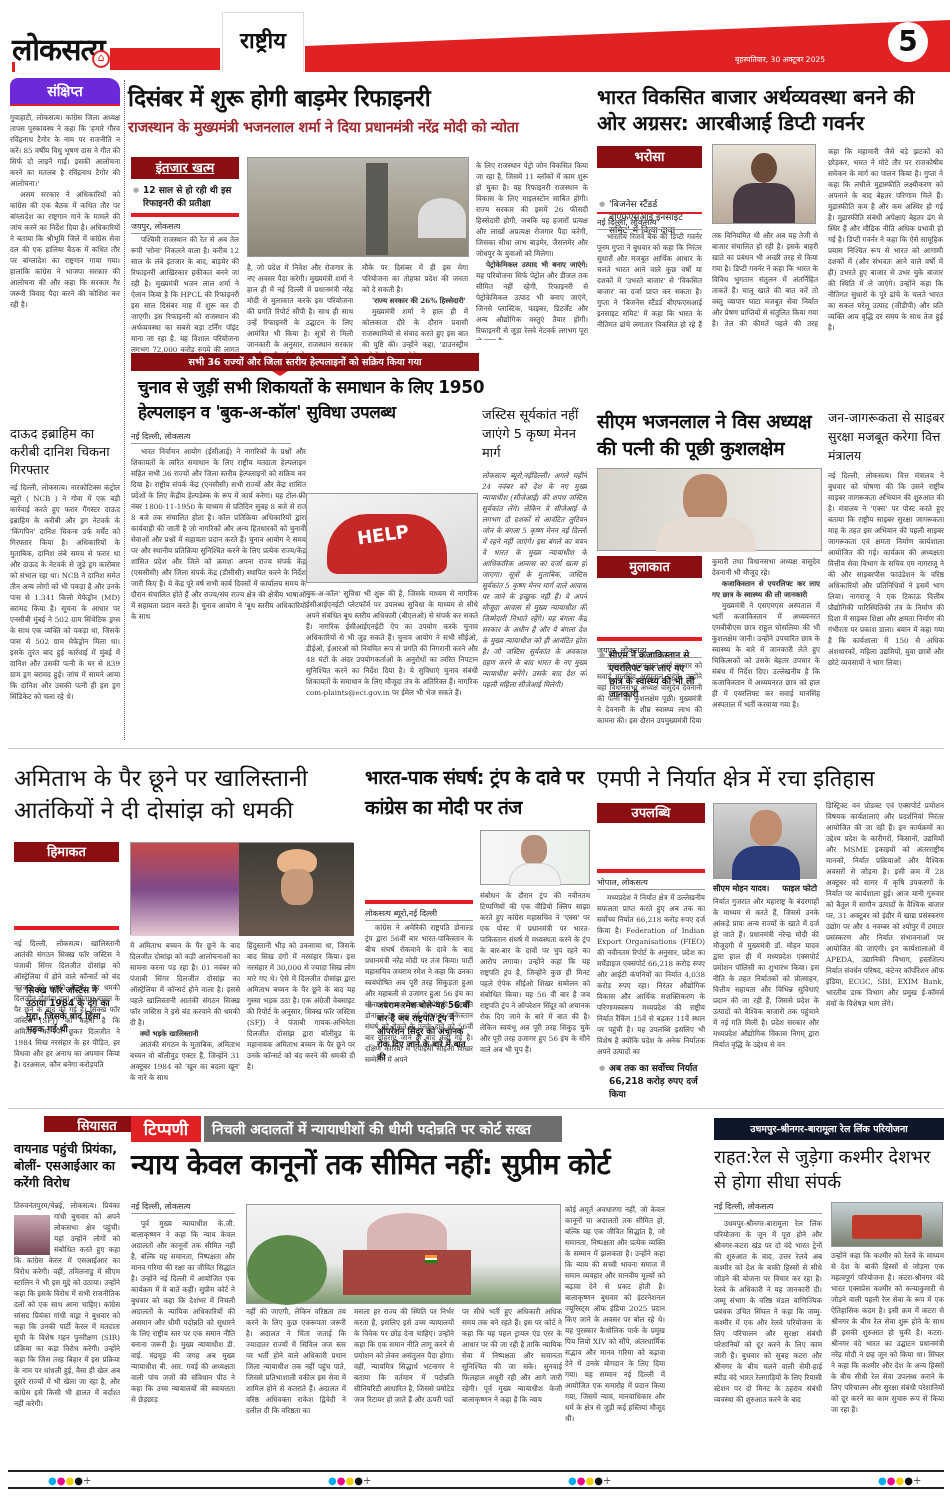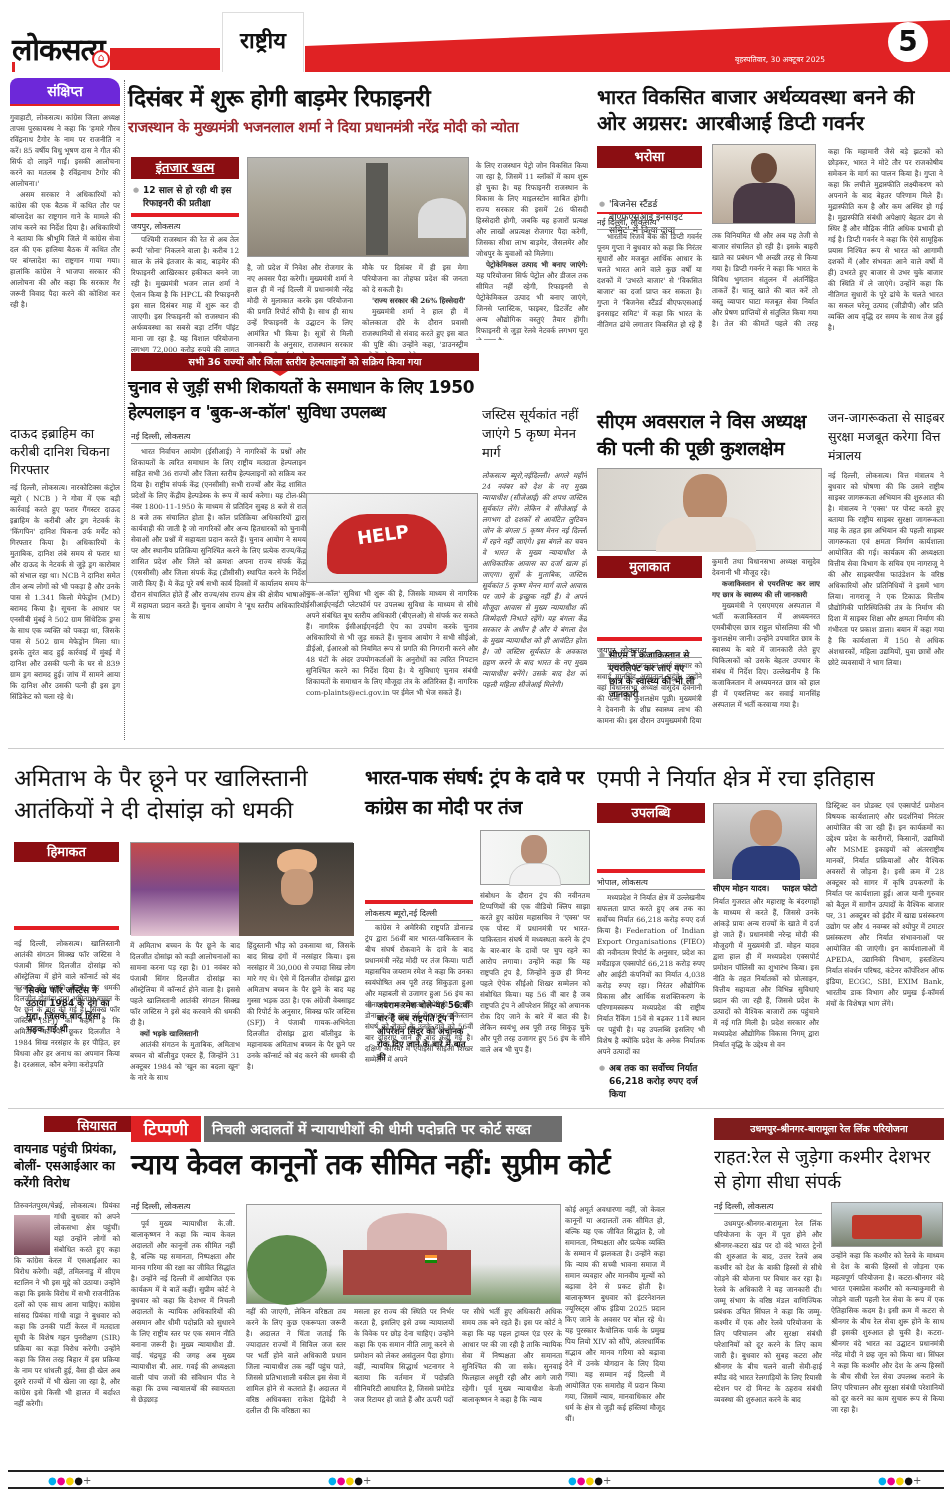--- a/index.html
+++ b/index.html
@@ -85,36 +85,36 @@
 <div class="abs body-text" style="left:597px;top:231px;width:105px;height:100px;overflow:hidden;text-indent:10px;">भारतीय रिजर्व बैंक की डिप्टी गवर्नर पूनम गुप्ता ने बुधवार को कहा कि निरंतर सुधारों और मजबूत आर्थिक आधार के चलते भारत आने वाले कुछ वर्षों या दशकों में 'उभरते बाजार' से 'विकसित बाजार' का दर्जा प्राप्त कर सकता है। गुप्ता ने 'बिजनेस स्टैंडर्ड बीएफएसआई इनसाइट समिट' में कहा कि भारत के नीतिगत ढांचे लगातार विकसित हो रहे हैं और ये इस समय वैश्विक स्तर पर सबसे अच्छे ढांचों में से एक हैं। उन्होंने कहा कि देश की विनिमय दर 1991</div>
 <div class="abs photo" style="left:712px;top:144px;width:104px;height:80px;background:linear-gradient(180deg,#e8e2d8,#b9aa9a);">
   <div class="abs" style="left:38px;top:8px;width:26px;height:30px;border-radius:50%;background:#6b4a3a;"></div>
   <div class="abs" style="left:20px;top:38px;width:62px;height:40px;border-radius:20px 20px 0 0;background:#4a3a45;"></div>
 </div>
 <div class="abs body-text" style="left:712px;top:230px;width:106px;height:100px;overflow:hidden;">तक विनियमित थी और अब यह तेजी से बाजार संचालित हो रही है। इसके बाहरी खाते का प्रबंधन भी अच्छी तरह से किया गया है। डिप्टी गवर्नर ने कहा कि भारत के विविध भुगतान संतुलन में अंतर्निहित ताकतें हैं। चालू खाते की बात करें तो वस्तु व्यापार घाटा मजबूत सेवा निर्यात और प्रेषण प्राप्तियों से संतुलित किया गया है। तेल की कीमतें पहले की तरह निराशाजनक नहीं हैं। कुल मिलाकर चालू खाता लचीलापन दर्शाता है और पूरी तरह से टिकाऊ दायरे में है। उन्होंने आगे</div>
 <div class="abs body-text" style="left:828px;top:146px;width:115px;height:185px;overflow:hidden;">कहा कि महामारी जैसे बड़े झटकों को छोड़कर, भारत ने मोटे तौर पर राजकोषीय समेकन के मार्ग का पालन किया है। गुप्ता ने कहा कि लचीले मुद्रास्फीति लक्ष्यीकरण को अपनाने के बाद बेहतर परिणाम मिले हैं। मुद्रास्फीति कम है और कम अस्थिर हो गई है। मुद्रास्फीति संबंधी अपेक्षाएं बेहतर ढंग से स्थिर हैं और मौद्रिक नीति अधिक प्रभावी हो गई है। डिप्टी गवर्नर ने कहा कि ऐसे सामूहिक प्रयास निश्चित रूप से भारत को आगामी दशकों में (और संभवतः आने वाले वर्षों में ही) उभरते हुए बाजार से उभर चुके बाजार की स्थिति में ले जाएंगे। उन्होंने कहा कि नीतिगत सुधारों के पूरे ढांचे के चलते भारत का सकल घरेलू उत्पाद (जीडीपी) और प्रति व्यक्ति आय वृद्धि दर समय के साथ तेज हुई है।</div>
 
 <div class="abs" style="left:131px;top:353px;width:348px;height:18px;background:#8b0e12;color:#fff;font-weight:bold;font-size:9.5px;text-align:center;line-height:18px;">सभी 36 राज्यों और जिला स्तरीय हेल्पलाइनों को सक्रिय किया गया</div>
 <div class="abs" style="left:272px;top:371px;width:0;height:0;border-left:8px solid transparent;border-right:8px solid transparent;border-top:5px solid #e02224;"></div>
-<div class="abs hl" style="left:128px;top:375px;width:352px;font-size:17px;line-height:25px;letter-spacing:-0.4px;">चुनाव से जुड़ीं सभी शिकायतों के समाधान के लिए 1950 हेल्पलाइन व 'बुक-अ-कॉल' सुविधा उपलब्ध</div>
+<div class="abs hl" style="left:138px;top:375px;width:352px;font-size:17px;line-height:25px;letter-spacing:-0.4px;">चुनाव से जुड़ीं सभी शिकायतों के समाधान के लिए 1950 हेल्पलाइन व 'बुक-अ-कॉल' सुविधा उपलब्ध</div>
 <div class="abs dateline" style="left:131px;top:430px;width:160px;">नई दिल्ली, लोकसत्य</div>
 <div class="abs body-text" style="left:131px;top:446px;width:175px;height:290px;overflow:hidden;text-indent:10px;">भारत निर्वाचन आयोग (ईसीआई) ने नागरिकों के प्रश्नों और शिकायतों के त्वरित समाधान के लिए राष्ट्रीय मतदाता हेल्पलाइन सहित सभी 36 राज्यों और जिला स्तरीय हेल्पलाइनों को सक्रिय कर दिया है। राष्ट्रीय संपर्क केंद्र (एनसीसी) सभी राज्यों और केंद्र शासित प्रदेशों के लिए केंद्रीय हेल्पडेस्क के रूप में कार्य करेगा। यह टोल-फ्री नंबर 1800-11-1950 के माध्यम से प्रतिदिन सुबह 8 बजे से रात 8 बजे तक संचालित होता है। कॉल प्रतिक्रिया अधिकारियों द्वारा कार्यवाही की जाती है जो नागरिकों और अन्य हितधारकों को चुनावी सेवाओं और प्रश्नों में सहायता प्रदान करते हैं। चुनाव आयोग ने समय पर और स्थानीय प्रतिक्रिया सुनिश्चित करने के लिए प्रत्येक राज्य/केंद्र शासित प्रदेश और जिले को क्रमशः अपना राज्य संपर्क केंद्र (एससीसी) और जिला संपर्क केंद्र (डीसीसी) स्थापित करने के निर्देश जारी किए हैं। ये केंद्र पूरे वर्ष सभी कार्य दिवसों में कार्यालय समय के दौरान संचालित होते हैं और राज्य/संघ राज्य क्षेत्र की क्षेत्रीय भाषाओं में सहायता प्रदान करते हैं। चुनाव आयोग ने 'बूथ स्तरीय अधिकारियों के साथ</div>
 <div class="abs photo" style="left:306px;top:493px;width:172px;height:90px;background:linear-gradient(160deg,#f4f4f4,#d9d9d9);">
   <div class="abs" style="left:20px;top:20px;width:120px;height:60px;border-radius:40px 40px 10px 10px;background:#c62828;"></div>
   <div class="abs" style="left:50px;top:30px;color:#fff;font-weight:bold;font-size:18px;transform:rotate(-8deg);">HELP</div>
 </div>
 <div class="abs body-text" style="left:306px;top:588px;width:172px;height:150px;overflow:hidden;">बुक-अ-कॉल' सुविधा भी शुरू की है, जिसके माध्यम से नागरिक ईसीआईएनईटी प्लेटफॉर्म पर उपलब्ध सुविधा के माध्यम से सीधे अपने संबंधित बूथ स्तरीय अधिकारी (बीएलओ) से संपर्क कर सकते हैं। नागरिक ईसीआईएनईटी ऐप का उपयोग करके चुनाव अधिकारियों से भी जुड़ सकते हैं। चुनाव आयोग ने सभी सीईओ, डीईओ, ईआरओ को नियमित रूप से प्रगति की निगरानी करने और 48 घंटों के अंदर उपयोगकर्ताओं के अनुरोधों का त्वरित निपटान सुनिश्चित करने का निर्देश दिया है। ये सुविधाएं चुनाव संबंधी शिकायतों के समाधान के लिए मौजूदा तंत्र के अतिरिक्त हैं। नागरिक com-plaints@eci.gov.in पर ईमेल भी भेज सकते हैं।</div>
 
 <div class="abs hl-light" style="left:482px;top:405px;width:105px;font-size:13px;line-height:19px;">जस्टिस सूर्यकांत नहीं जाएंगे 5 कृष्ण मेनन मार्ग</div>
 <div class="abs body-text" style="left:482px;top:470px;width:105px;height:270px;overflow:hidden;font-style:italic;">
   <span>लोकसत्य ब्यूरो,नईदिल्ली।</span>
   <span>अगले महीने 24 नवंबर को देश के नए मुख्य न्यायाधीश (सीजेआई) की शपथ जस्टिस सूर्यकांत लेंगे। लेकिन वे सीजेआई के लगभग दो दशकों से आवंटित लुटियन जोन के बंगला 5 कृष्ण मेनन नई दिल्ली में रहने नहीं जाएंगे। इस बंगले का चयन वे भारत के मुख्य न्यायाधीश के आधिकारिक आवास का दर्जा खत्म हो जाएगा। सूत्रों के मुताबिक, जस्टिस सूर्यकांत 5 कृष्ण मेनन मार्ग वाले आवास पर जाने के इच्छुक नहीं हैं। वे अपने मौजूदा आवास से मुख्य न्यायाधीश की जिम्मेदारी निभाते रहेंगे। यह बंगला केंद्र सरकार के अधीन है और ये बंगला देश के मुख्य न्यायाधीश को ही आवंटित होता है। जो जस्टिस सूर्यकांत के अवकाश ग्रहण करने के बाद भारत के नए मुख्य न्यायाधीश बनेंगे। उसके बाद देश को पहली महिला सीजेआई मिलेगी।</span>
 </div>
 
-<div class="abs hl" style="left:597px;top:408px;width:230px;font-size:19px;line-height:27px;letter-spacing:-0.3px;">सीएम अवसराल ने विस अध्यक्ष की पत्नी की पूछी कुशलक्षेम</div>
+<div class="abs hl" style="left:597px;top:408px;width:230px;font-size:19px;line-height:27px;letter-spacing:-0.3px;">सीएम भजनलाल ने विस अध्यक्ष की पत्नी की पूछी कुशलक्षेम</div>
 <div class="abs photo" style="left:597px;top:468px;width:225px;height:83px;background:linear-gradient(90deg,#d7d3cc,#efece7);">
   <div class="abs" style="left:85px;top:5px;width:44px;height:50px;border-radius:45%;background:#b98b6c;"></div>
   <div class="abs" style="left:58px;top:48px;width:100px;height:35px;border-radius:30px 30px 0 0;background:#e6dcd2;"></div>
 </div>
 <div class="abs kicker" style="left:597px;top:556px;width:105px;">मुलाकात</div>
 <div class="abs bullet" style="left:599px;top:584px;width:100px;">सीएम ने कजाकिस्तान से एयरलिफ्ट कर लाए गए छात्र के स्वास्थ्य की भी ली जानकारी</div>
 <div class="abs redrule" style="left:597px;top:637px;width:105px;"></div>
 <div class="abs dateline" style="left:597px;top:644px;width:105px;">जयपुर, लोकसत्य</div>
 <div class="abs body-text" style="left:597px;top:660px;width:105px;height:80px;overflow:hidden;text-indent:10px;">मुख्यमंत्री भजनलाल शर्मा बुधवार को सवाई मानसिंह अस्पताल पहुंचे। उन्होंने वहां विधानसभा अध्यक्ष वासुदेव देवनानी की पत्नी की कुशलक्षेम पूछी। मुख्यमंत्री ने देवनानी के शीघ्र स्वास्थ्य लाभ की कामना की। इस दौरान उपमुख्यमंत्री दिया</div>
 <div class="abs body-text" style="left:712px;top:556px;width:108px;height:185px;overflow:hidden;">
@@ -200,21 +200,21 @@
   <div class="abs" style="left:120px;top:8px;width:80px;height:40px;border-radius:50% 50% 0 0;background:#d9b6b3;"></div>
   <div class="abs" style="left:96px;top:45px;width:128px;height:45px;background:#a5453f;"></div>
   <div class="abs" style="left:178px;top:50px;width:12px;height:8px;background:linear-gradient(180deg,#ff9933 33%,#fff 33% 66%,#138808 66%);"></div>
   <div class="abs" style="left:0;top:30px;width:80px;height:70px;border-radius:50%;background:#5d8a4b;"></div>
 </div>
 <div class="abs body-text" style="left:246px;top:1306px;width:100px;height:124px;overflow:hidden;">नहीं की जाएगी, लेकिन वरिष्ठता तय करने के लिए कुछ एकरूपता जरूरी है। अदालत ने चिंता जताई कि ज्यादातर राज्यों में सिविल जज स्तर पर भर्ती होने वाले अधिकारी प्रधान जिला न्यायाधीश तक नहीं पहुंच पाते, जिससे प्रतिभाशाली वकील इस सेवा में शामिल होने से कतराते हैं। अदालत में वरिष्ठ अधिवक्ता राकेश द्विवेदी ने दलील दी कि वरिष्ठता का</div>
 <div class="abs body-text" style="left:354px;top:1306px;width:100px;height:124px;overflow:hidden;">मसला हर राज्य की स्थिति पर निर्भर करता है, इसलिए इसे उच्च न्यायालयों के विवेक पर छोड़ देना चाहिए। उन्होंने कहा कि एक समान नीति लागू करने से प्रमोशन को लेकर असंतुलन पैदा होगा। वहीं, न्यायमित्र सिद्धार्थ भटनागर ने बताया कि वर्तमान में पदोन्नति सीनियरिटी आधारित है, जिससे प्रमोटेड जज रिटायर हो जाते हैं और ऊपरी पदों</div>
 <div class="abs body-text" style="left:462px;top:1306px;width:100px;height:124px;overflow:hidden;">पर सीधे भर्ती हुए अधिकारी अधिक समय तक बने रहते हैं। इस पर कोर्ट ने कहा कि यह पहल ट्रायल एंड एरर के आधार पर की जा रही है ताकि न्यायिक सेवा में निष्पक्षता और समानता सुनिश्चित की जा सके। सुनवाई फिलहाल अधूरी रही और आगे जारी रहेगी। पूर्व मुख्य न्यायाधीश केजी बालाकृष्णन ने कहा है कि न्याय</div>
 <div class="abs body-text" style="left:565px;top:1204px;width:100px;height:226px;overflow:hidden;">कोई अमूर्त अवधारणा नहीं, जो केवल कानूनों या अदालतों तक सीमित हो, बल्कि यह एक जीवित सिद्धांत है, जो समानता, निष्पक्षता और प्रत्येक व्यक्ति के सम्मान में झलकता है। उन्होंने कहा कि न्याय की सच्ची भावना समाज में समान व्यवहार और मानवीय मूल्यों को बढ़ावा देने से प्रकट होती है। बालाकृष्णन बुधवार को इंटरनेशनल ज्यूरिस्ट्स ऑफ इंडिया 2025 प्रदान किए जाने के अवसर पर बोल रहे थे। यह पुरस्कार कैथोलिक पार्क के प्रमुख पिय लियो XIV को सौंपे, अंतरधार्मिक सद्भाव और मानव गरिमा को बढ़ावा देने में उनके योगदान के लिए दिया गया। यह सम्मान नई दिल्ली में आयोजित एक समारोह में प्रदान किया गया, जिसमें न्याय, मानवाधिकार और धर्म के क्षेत्र से जुड़ी कई हस्तियां मौजूद थीं।</div>
 
-<div class="abs" style="left:714px;top:1118px;width:230px;height:22px;background:#7f1d1d;color:#fff;font-weight:bold;font-size:9.5px;text-align:center;line-height:22px;">उधमपुर-श्रीनगर-बारामूला रेल लिंक परियोजना</div>
+<div class="abs" style="left:714px;top:1118px;width:230px;height:22px;background:#0f172a;color:#fff;font-weight:bold;font-size:9.5px;text-align:center;line-height:22px;">उधमपुर-श्रीनगर-बारामूला रेल लिंक परियोजना</div>
 <div class="abs hl-light" style="left:714px;top:1144px;width:232px;font-size:18px;line-height:25px;">राहत:रेल से जुड़ेगा कश्मीर देशभर से होगा सीधा संपर्क</div>
 <div class="abs dateline" style="left:714px;top:1200px;width:108px;">नई दिल्ली, लोकसत्य</div>
 <div class="abs body-text" style="left:714px;top:1218px;width:108px;height:212px;overflow:hidden;text-indent:10px;">उधमपुर-श्रीनगर-बारामूला रेल लिंक परियोजना के जून में पूरा होने और श्रीनगर-कटरा खंड पर दो वंदे भारत ट्रेनों की शुरुआत के बाद, उत्तर रेलवे अब कश्मीर को देश के बाकी हिस्सों से सीधे जोड़ने की योजना पर विचार कर रहा है। रेलवे के अधिकारी ने यह जानकारी दी। जम्मू संभाग के वरिष्ठ मंडल वाणिज्यिक प्रबंधक उचित सिंघल ने कहा कि जम्मू-कश्मीर में एक और रेलवे परियोजना के लिए परिचालन और सुरक्षा संबंधी परेशानियों को दूर करने के लिए काम जारी है। बुधवार को सुबह कटरा और श्रीनगर के बीच चलने वाली सेमी-हाई स्पीड वंदे भारत रेलगाड़ियों के लिए रियासी स्टेशन पर दो मिनट के ठहराव संबंधी व्यवस्था की शुरुआत करने के बाद</div>
 <div class="abs photo" style="left:831px;top:1202px;width:112px;height:45px;background:linear-gradient(180deg,#c8d2d6,#7a8270);">
   <div class="abs" style="left:20px;top:12px;width:70px;height:24px;background:#c0392b;border-radius:3px;"></div>
 </div>
 <div class="abs body-text" style="left:831px;top:1250px;width:113px;height:180px;overflow:hidden;">उन्होंने कहा कि कश्मीर को रेलवे के माध्यम से देश के बाकी हिस्सों से जोड़ना एक महत्वपूर्ण परियोजना है। कटरा-श्रीनगर वंदे भारत एक्सप्रेस कश्मीर को कन्याकुमारी से जोड़ने वाली पहली रेल सेवा के रूप में एक ऐतिहासिक कदम है। इसी क्रम में कटरा से श्रीनगर के बीच रेल सेवा शुरू होने के साथ ही इसकी शुरुआत हो चुकी है। कटरा-श्रीनगर वंदे भारत का उद्घाटन प्रधानमंत्री नरेंद्र मोदी ने छह जून को किया था। सिंघल ने कहा कि कश्मीर और देश के अन्य हिस्सों के बीच सीधी रेल सेवा उपलब्ध कराने के लिए परिचालन और सुरक्षा संबंधी परेशानियों को दूर करने का काम सुचारु रूप से किया जा रहा है।</div>
 
 <div class="abs" style="left:8px;top:1470px;width:936px;height:2px;background:#222;"></div>
 <div class="abs" style="left:8px;top:1487px;width:936px;height:2px;background:#222;"></div>

